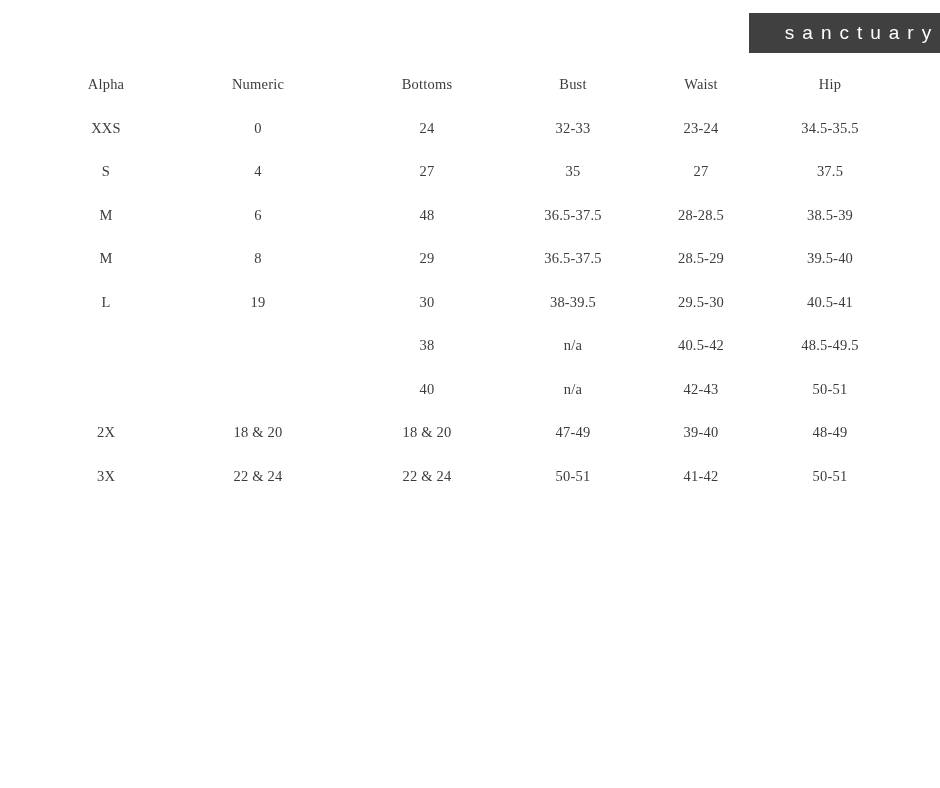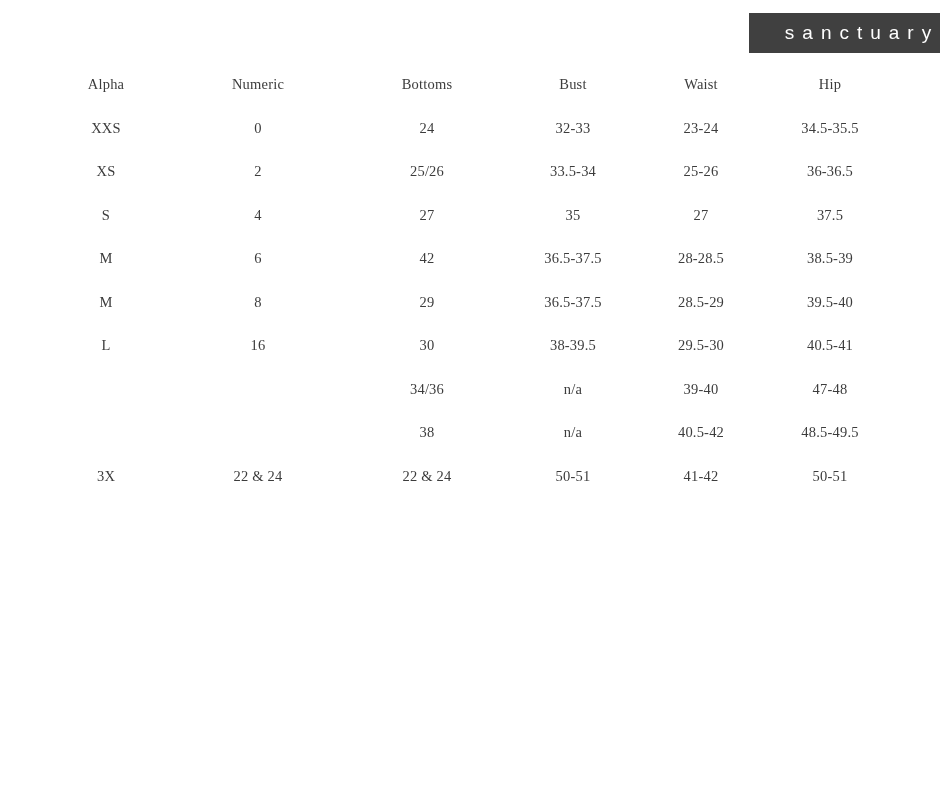--- a/index.html
+++ b/index.html
@@ -80,74 +80,74 @@
   <tbody>
     <tr>
       <td>XXS</td>
       <td>0</td>
       <td>24</td>
       <td>32-33</td>
       <td>23-24</td>
       <td>34.5-35.5</td>
     </tr>
     <tr>
-      <td>XS</td>
-      <td>2</td>
-      <td>25/26</td>
-      <td>33.5-34</td>
-      <td>25-26</td>
-      <td>36-36.5</td>
-    </tr>
-    <tr>
       <td>S</td>
       <td>4</td>
       <td>27</td>
       <td>35</td>
       <td>27</td>
       <td>37.5</td>
     </tr>
     <tr>
       <td>M</td>
       <td>6</td>
-      <td>42</td>
+      <td>48</td>
       <td>36.5-37.5</td>
       <td>28-28.5</td>
       <td>38.5-39</td>
     </tr>
     <tr>
       <td>M</td>
       <td>8</td>
       <td>29</td>
       <td>36.5-37.5</td>
       <td>28.5-29</td>
       <td>39.5-40</td>
     </tr>
     <tr>
       <td>L</td>
-      <td>16</td>
+      <td>19</td>
       <td>30</td>
       <td>38-39.5</td>
       <td>29.5-30</td>
       <td>40.5-41</td>
     </tr>
     <tr>
       <td></td>
       <td></td>
-      <td>34/36</td>
+      <td>38</td>
       <td>n/a</td>
-      <td>39-40</td>
-      <td>47-48</td>
+      <td>40.5-42</td>
+      <td>48.5-49.5</td>
     </tr>
     <tr>
       <td></td>
       <td></td>
-      <td>38</td>
+      <td>40</td>
       <td>n/a</td>
-      <td>40.5-42</td>
-      <td>48.5-49.5</td>
+      <td>42-43</td>
+      <td>50-51</td>
+    </tr>
+    <tr>
+      <td>2X</td>
+      <td>18 &amp; 20</td>
+      <td>18 &amp; 20</td>
+      <td>47-49</td>
+      <td>39-40</td>
+      <td>48-49</td>
     </tr>
     <tr>
       <td>3X</td>
       <td>22 &amp; 24</td>
       <td>22 &amp; 24</td>
       <td>50-51</td>
       <td>41-42</td>
       <td>50-51</td>
     </tr>
   </tbody>

